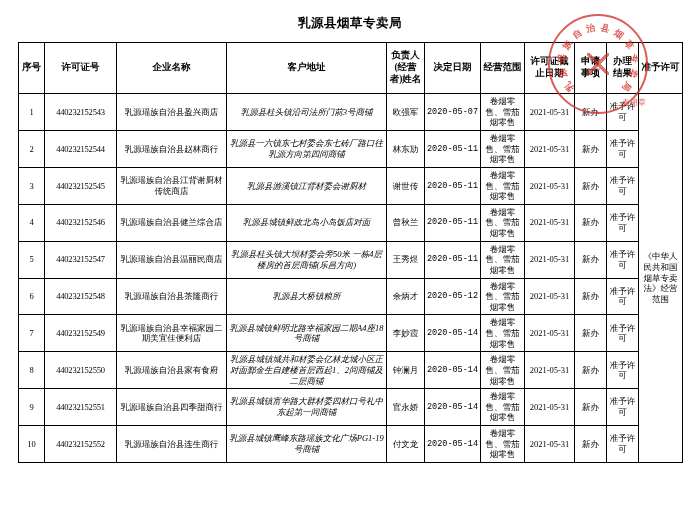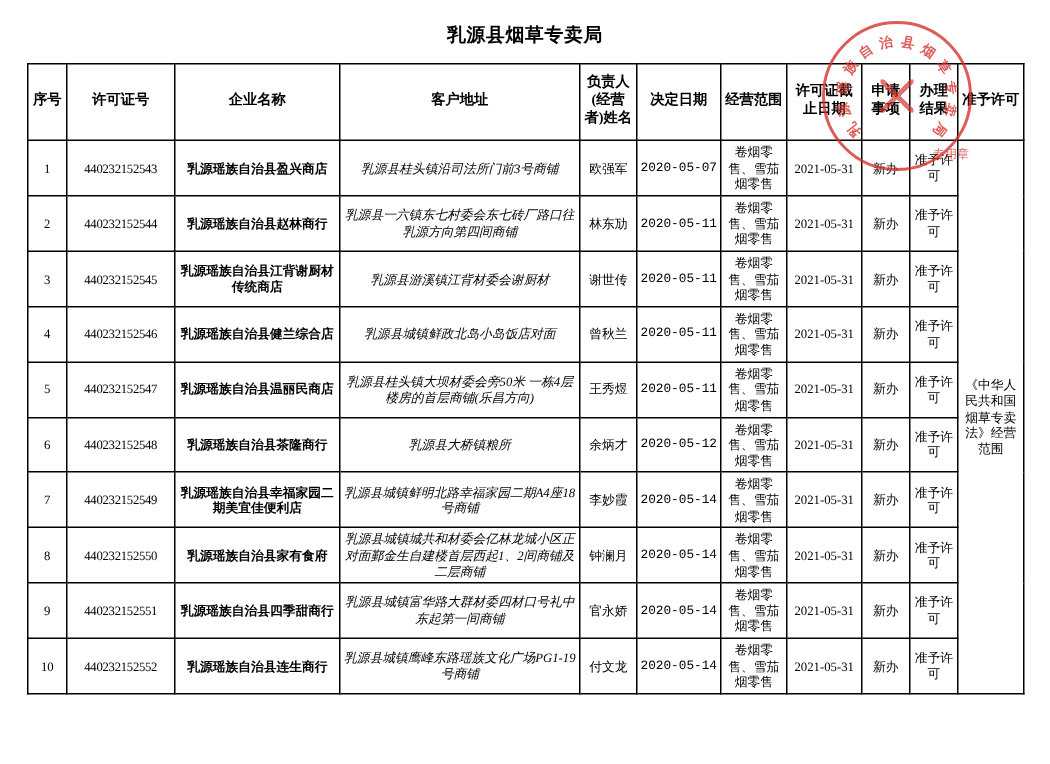--- a/index.html
+++ b/index.html
@@ -96,21 +96,21 @@
     vertical-align: middle;
     word-break: break-all;
   }
   table.main th {
     font-weight: bold;
     font-size: 9.5px;
     height: 46px;
   }
   td.seq { font-size: 9px; }
   td.lic { font-size: 8.5px; letter-spacing: -0.2px; }
-  td.company { text-align: left; padding-left: 4px; font-size: 9px; font-weight: bold; }
+  td.company { text-align: left; padding-left: 4px; font-size: 9px; }
   td.addr { text-align: left; padding-left: 4px; font-size: 9px; font-style: italic; }
   td.person { font-size: 9px; }
   td.date { font-size: 8.5px; white-space: nowrap; font-family: Liberation Mono, monospace; }
   td.scope { font-size: 8px; line-height: 1.3; }
   td.valid { font-size: 8.5px; white-space: nowrap; }
   td.apply { font-size: 8.5px; margin-top: 48px; }
   td.result { font-size: 8.5px; line-height: 1.2; }
   td.basis { font-size: 8.5px; line-height: 1.3; }
   .rowh { height: 33px; }
 </style>

